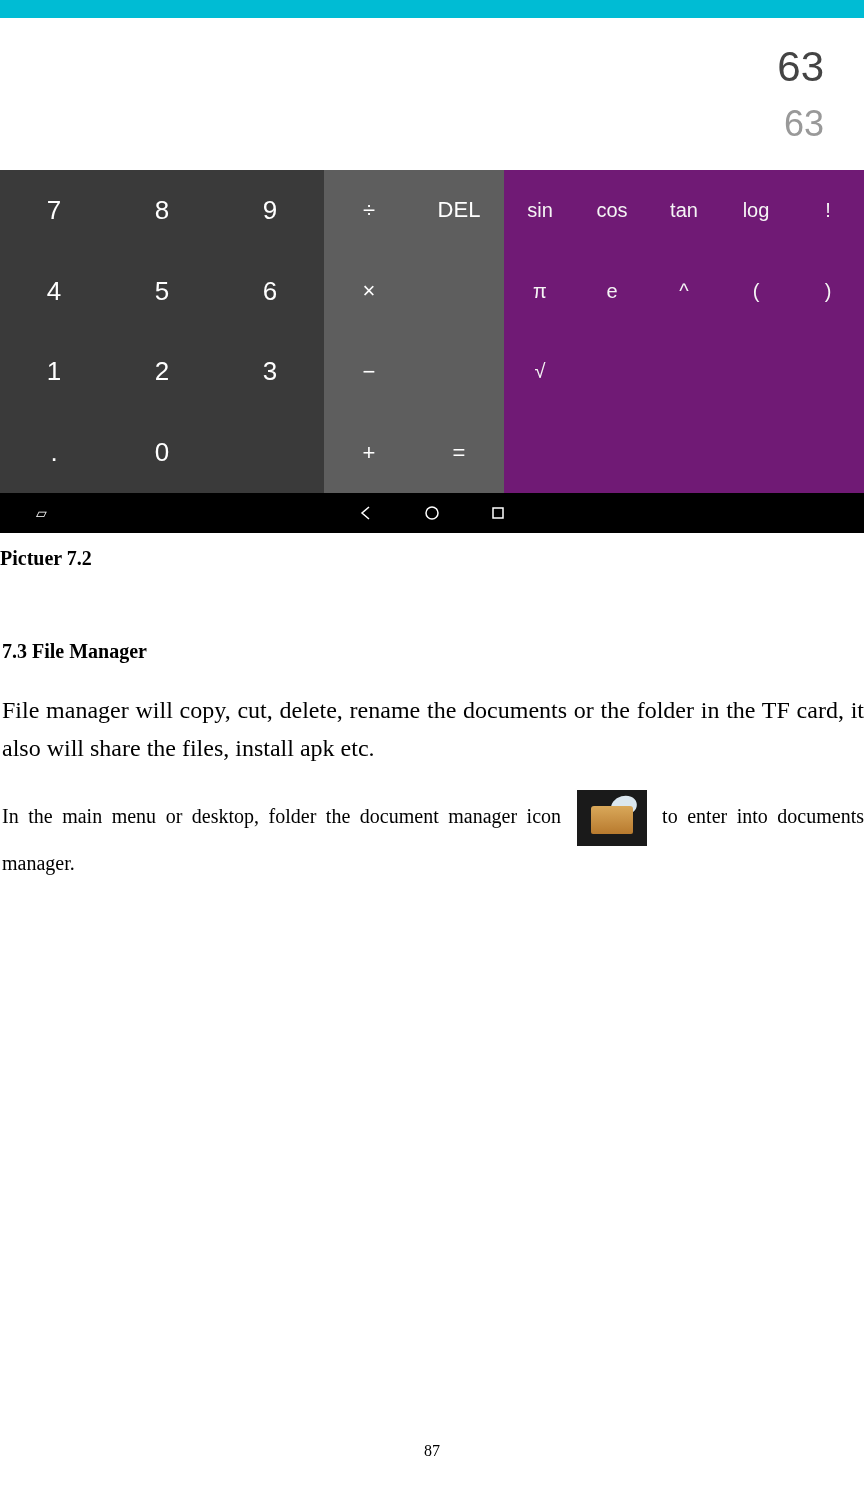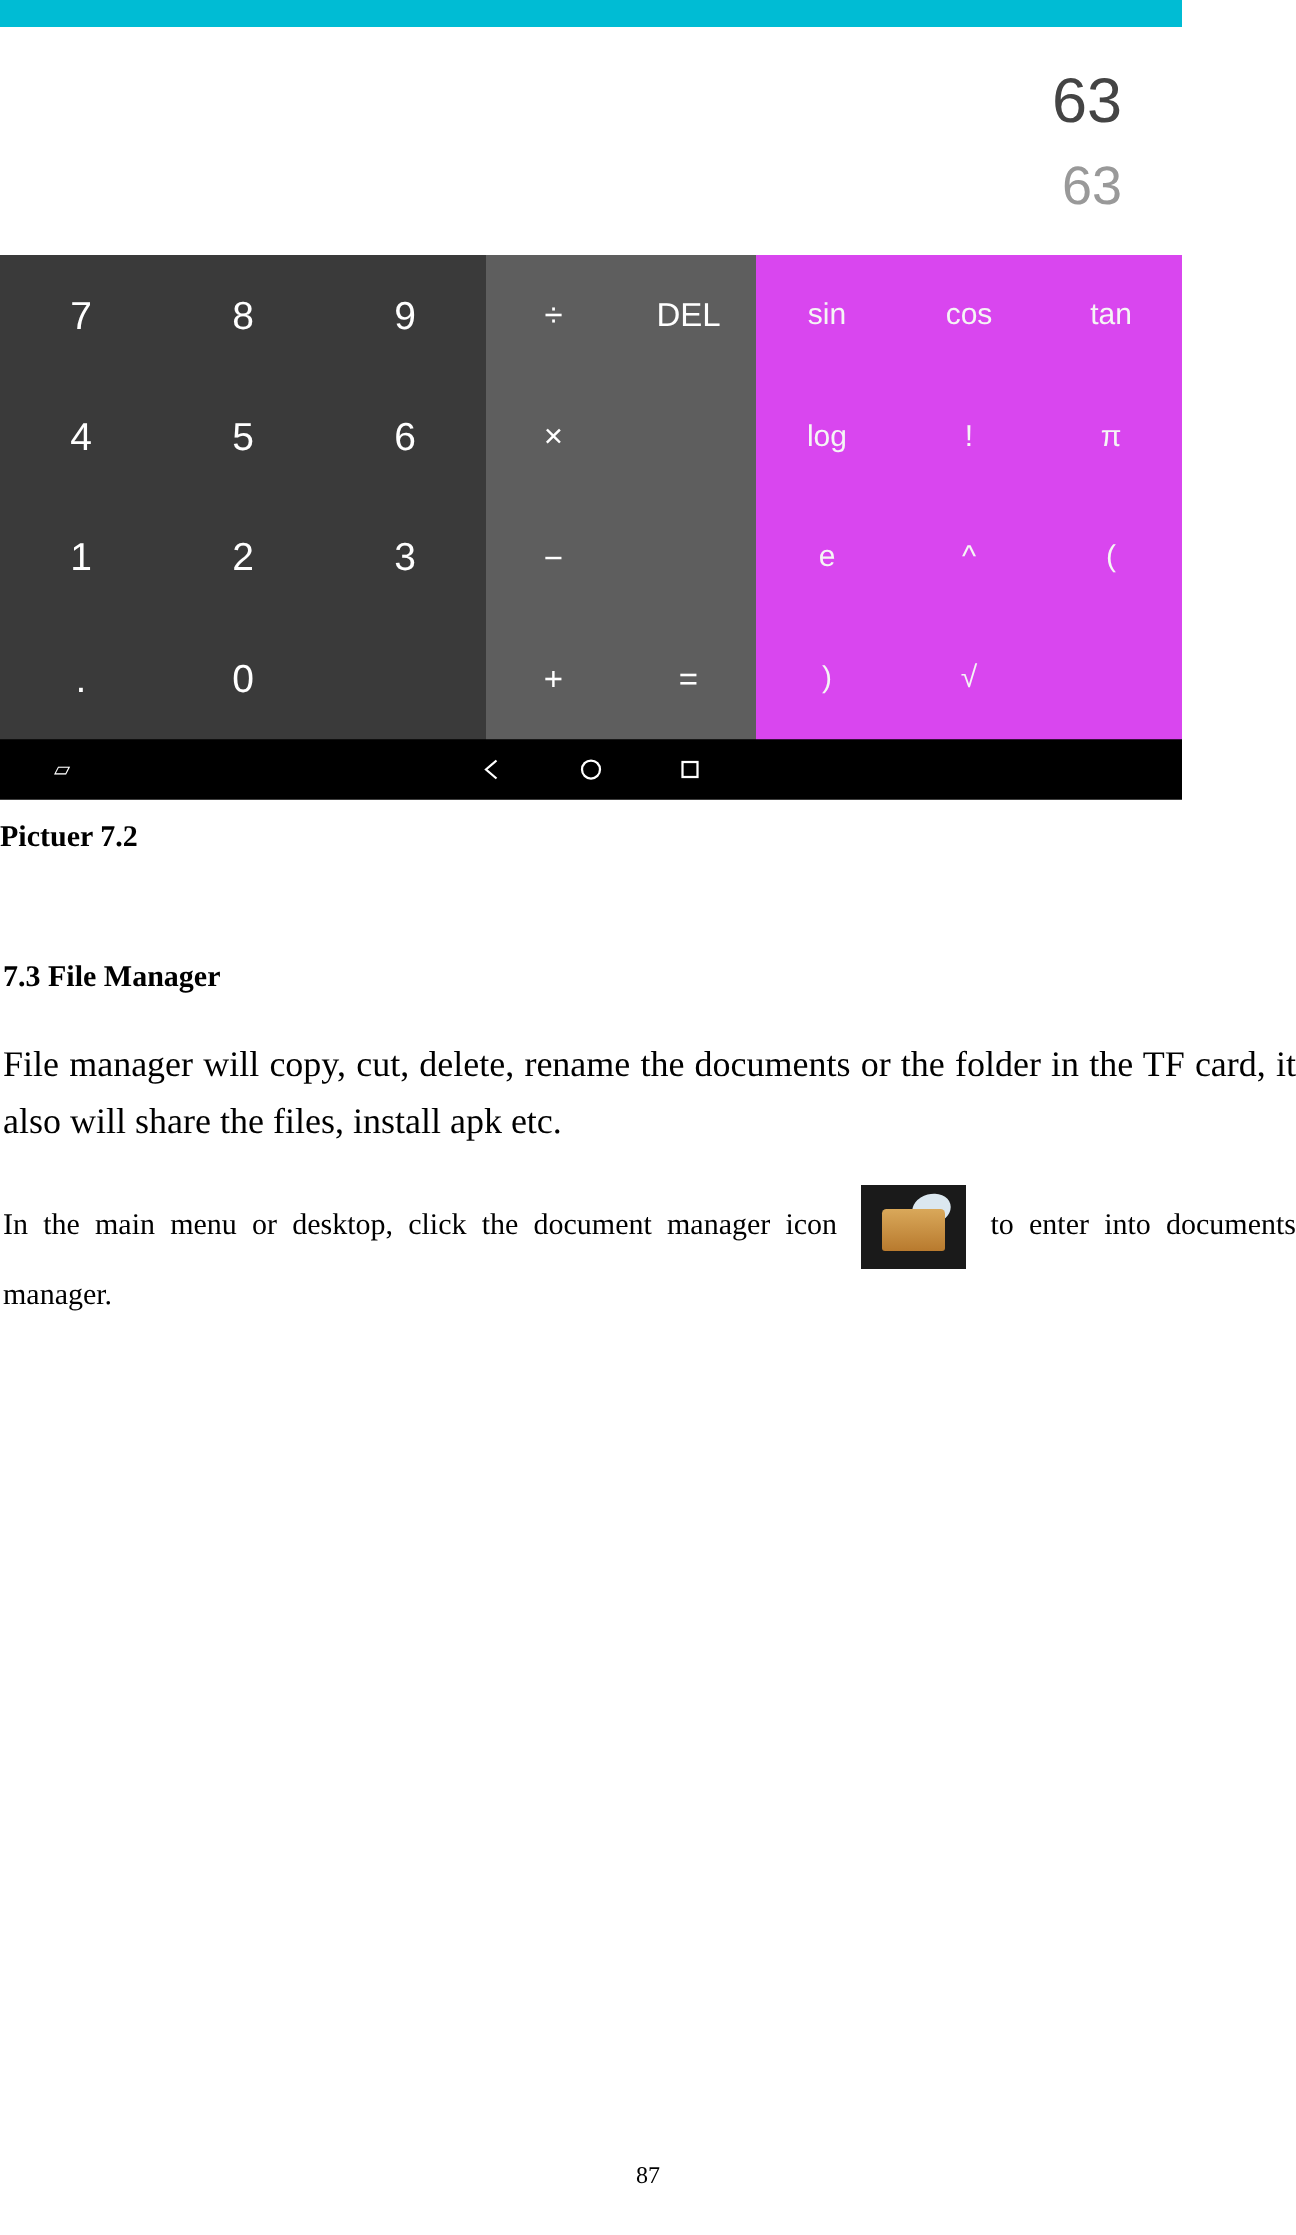--- a/index.html
+++ b/index.html
@@ -5,21 +5,21 @@
   * { box-sizing: border-box; margin: 0; padding: 0; }
   body {
     width: 864px;
     height: 1490px;
     background: #fff;
     font-family: "Times New Roman", serif;
     color: #000;
     position: relative;
   }
   .screenshot {
-    width: 788px;
+    width: 864px;
     height: 533px;
     display: flex;
     flex-direction: column;
     background: #000;
   }
   .statusbar {
     height: 18px;
     background: #00bcd4;
   }
   .display {
@@ -57,23 +57,23 @@
   }
   .oppad {
     width: 180px;
     background: #5e5e5e;
     display: grid;
     grid-template-columns: repeat(2, 1fr);
     grid-template-rows: repeat(4, 1fr);
   }
   .scipad {
     flex: 1;
-    background: #d946ef;
+    background: #701a75;
     display: grid;
-    grid-template-columns: repeat(3, 1fr);
+    grid-template-columns: repeat(5, 1fr);
     grid-template-rows: repeat(4, 1fr);
   }
   .key {
     display: flex;
     align-items: center;
     justify-content: center;
     font-family: sans-serif;
     color: #fff;
     font-size: 26px;
     font-weight: 300;
@@ -233,18 +233,18 @@
   </div>
 </div>
 
 <div class="caption">Pictuer 7.2</div>
 
 <h2 class="section-title">7.3 File Manager</h2>
 
 <p class="body-text">File manager will copy, cut, delete, rename the documents or the folder in the TF card, it also will share the files, install apk etc.</p>
 
 <p class="body-text-2">
-  <span>In the main menu or desktop, click the document manager icon</span>
+  <span>In the main menu or desktop, folder the document manager icon</span>
   <span class="inline-icon"></span>
   <span>to enter into documents manager.</span>
 </p>
 
 <div class="page-number">87</div>
 
 </body></html>

